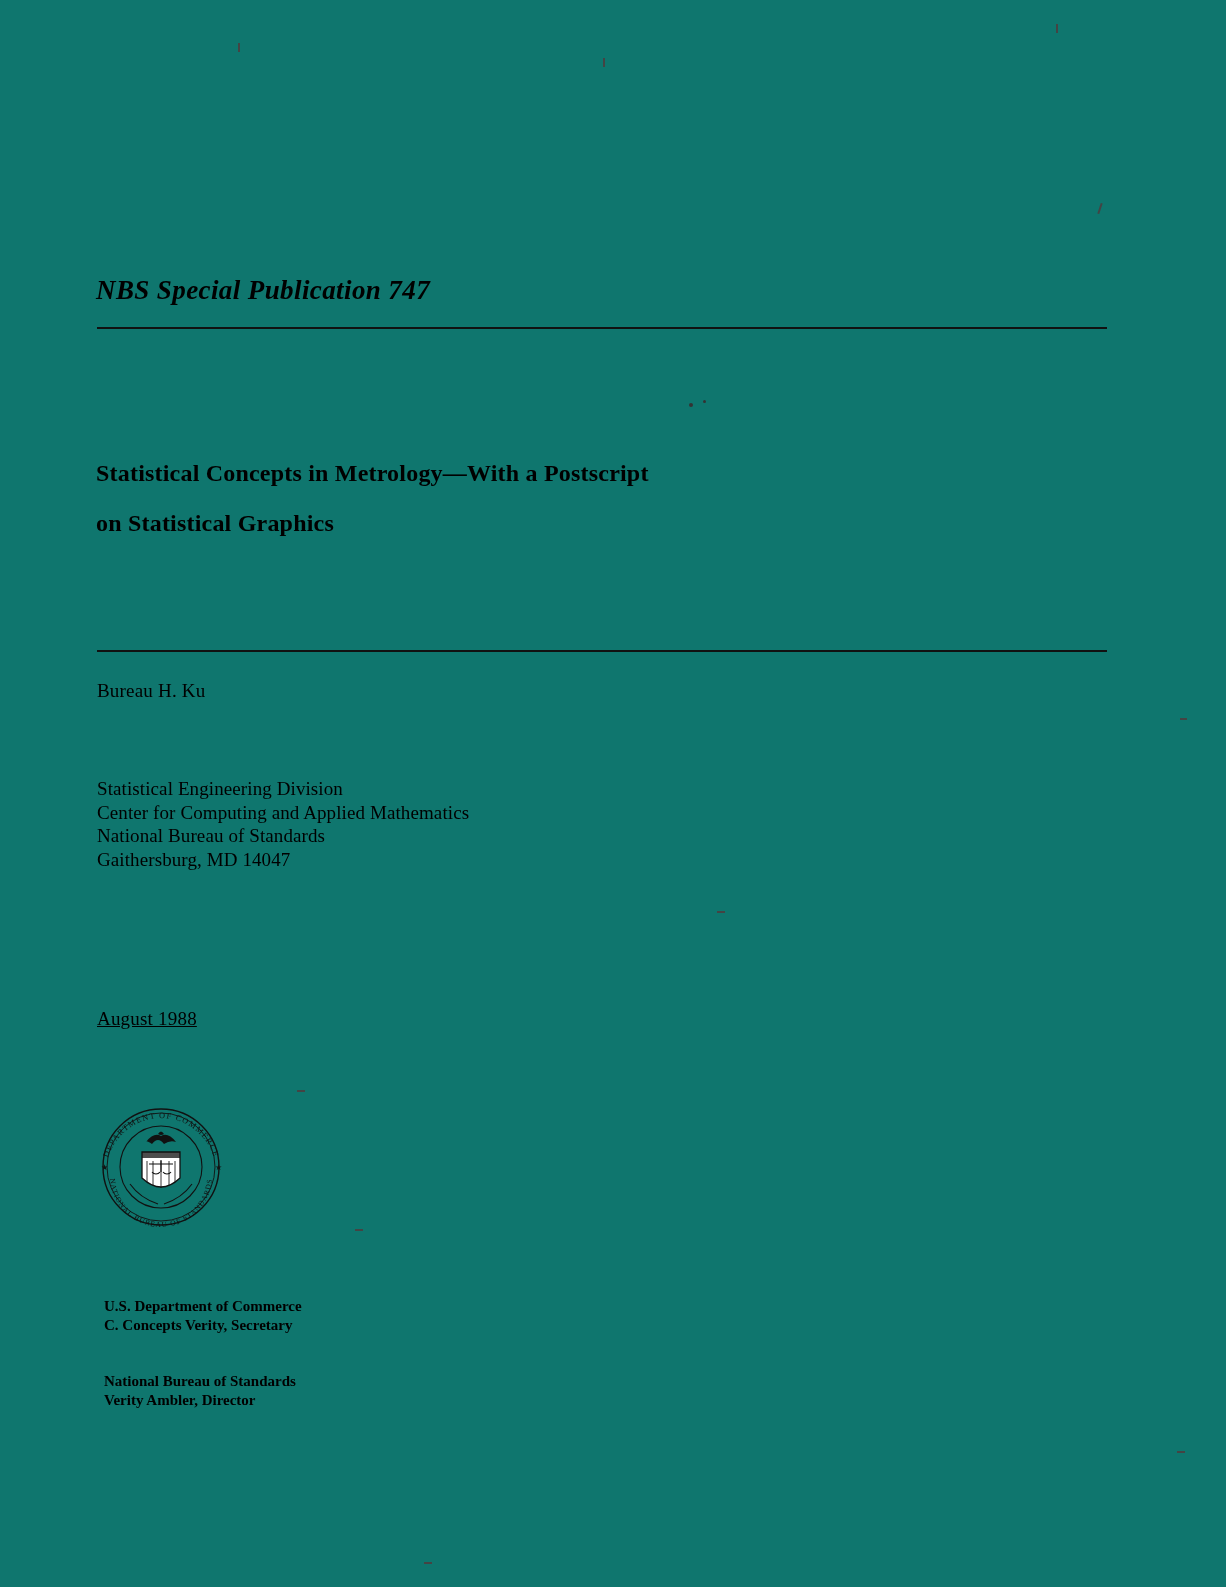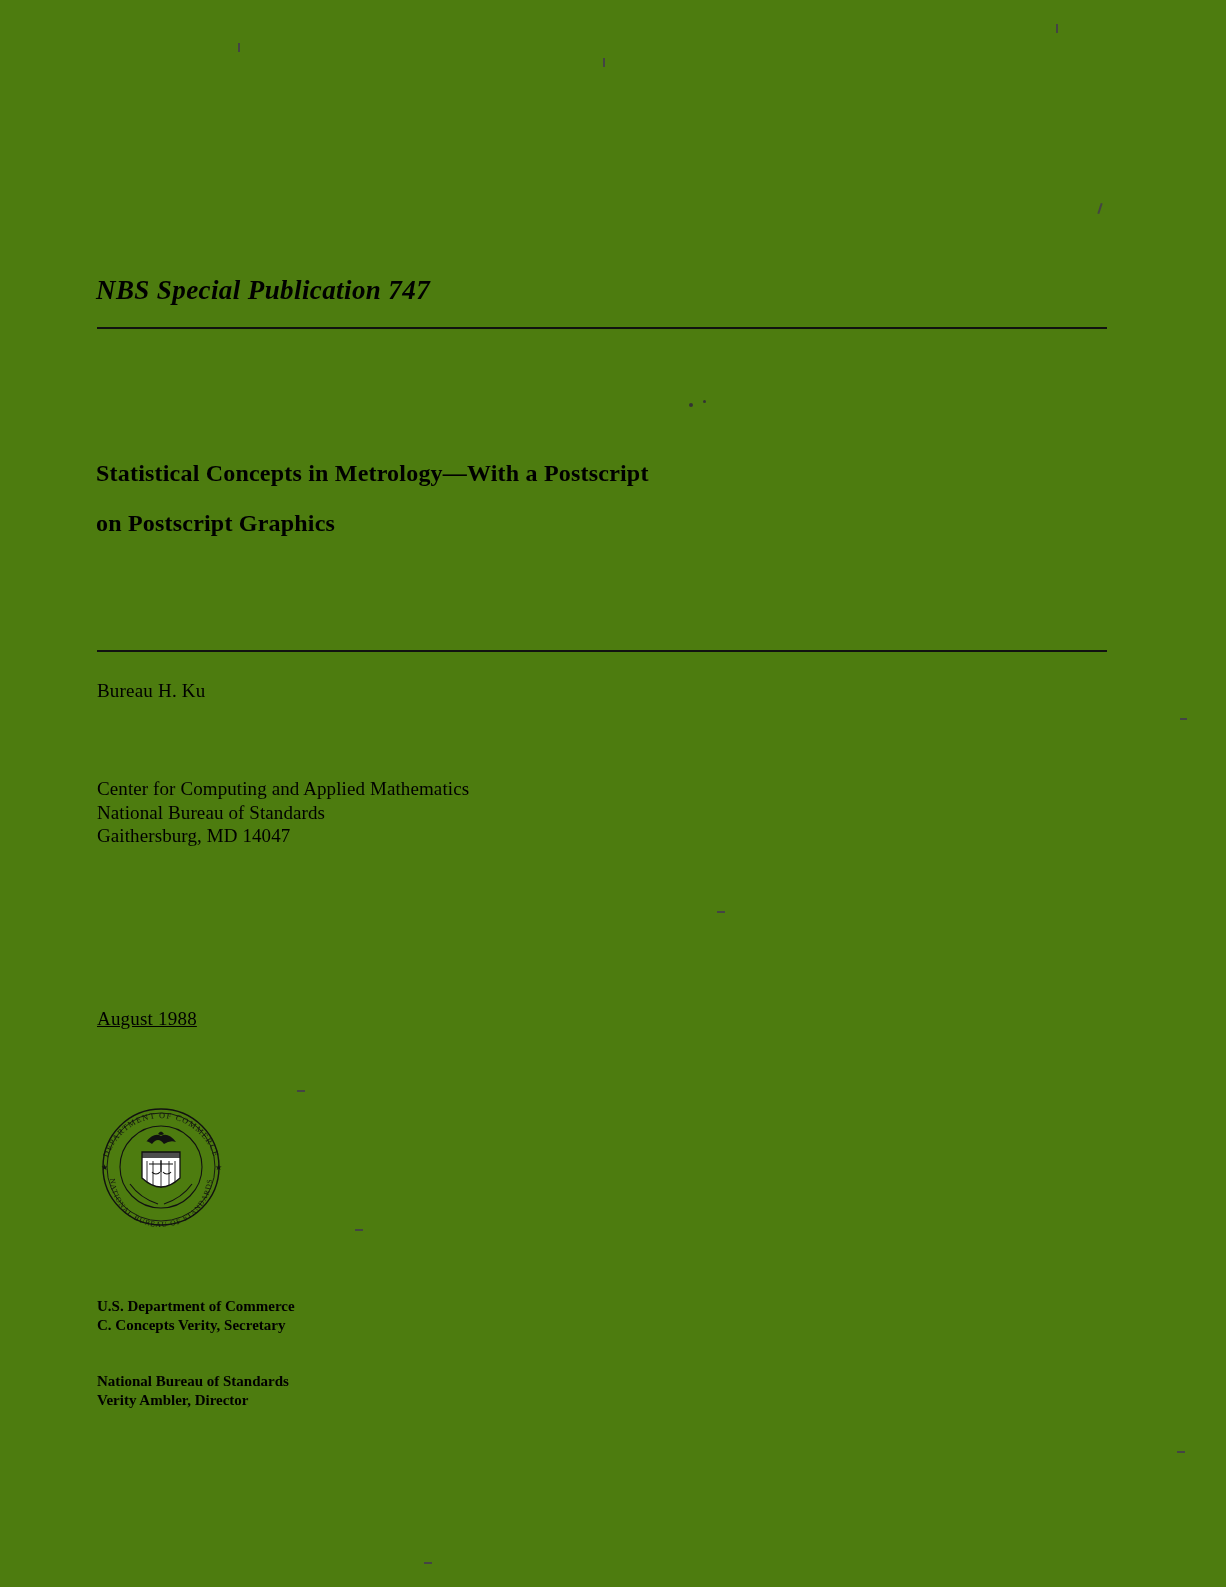--- a/index.html
+++ b/index.html
@@ -12,21 +12,21 @@
     height: 1587px;
     position: relative;
     font-family: "Liberation Serif", serif;
     color: #000000;
     overflow: hidden;
   }
 
   .page {
     position: absolute;
     inset: 0;
-    background: #4d7c0f;
+    background: #0f766e;
   }
 
   
   .series {
     position: absolute;
     left: 96px;
     top: 275px;
     font-family: "Liberation Serif", serif;
     font-style: italic;
     font-weight: bold;
@@ -109,21 +109,21 @@
   
   .footer {
     position: absolute;
     left: 97px;
     top: 1297px;
     font-size: 15px;
     line-height: 19px;
   }
   .footer .bold { font-weight: bold; }
   .footer .grp2 { margin-top: 37px; font-weight: bold; }
-  .footer div { white-space: nowrap; }
+  .footer div { white-space: nowrap; margin-left: 7px; }
 
   
   .speck {
     position: absolute;
     background: #333;
     border-radius: 50%;
   }
   .tick {
     position: absolute;
     background: #444;
@@ -146,28 +146,29 @@
   <div class="tick" style="left:297px; top:1090px; width:8px; height:2px;"></div>
   <div class="tick" style="left:355px; top:1229px; width:8px; height:2px;"></div>
   <div class="tick" style="left:1177px; top:1451px; width:8px; height:2px;"></div>
   <div class="tick" style="left:238px; top:43px; width:2px; height:9px;"></div>
   <div class="tick" style="left:603px; top:58px; width:2px; height:9px;"></div>
   <div class="tick" style="left:1056px; top:24px; width:2px; height:9px;"></div>
   <div class="tick" style="left:424px; top:1562px; width:8px; height:2px;"></div>
 
   <div class="title">
     <span class="l1">Statistical Concepts in Metrology—With a Postscript</span>
-    <span class="l2">on Postscript Graphics</span>
+    <span class="l2">on Statistical Graphics</span>
   </div>
 
   <div class="rule-mid"></div>
 
   <div class="author">Bureau H. Ku</div>
 
   <div class="affiliation">
+    <div>Statistical Engineering Division</div>
     <div>Center for Computing and Applied Mathematics</div>
     <div>National Bureau of Standards</div>
     <div>Gaithersburg, MD 14047</div>
   </div>
 
   <div class="date">August 1988</div>
 
   <div class="seal">
     <svg viewBox="0 0 150 138" width="150" height="138" aria-hidden="true">
       <defs>

